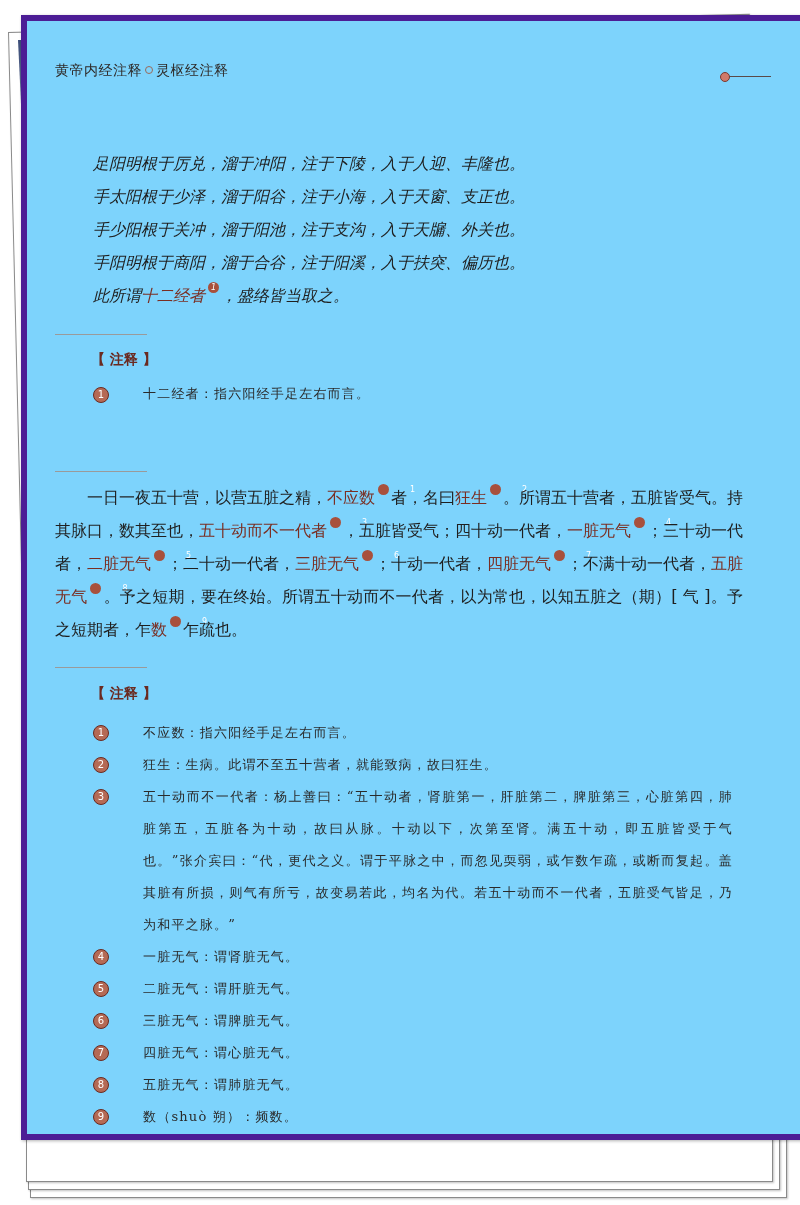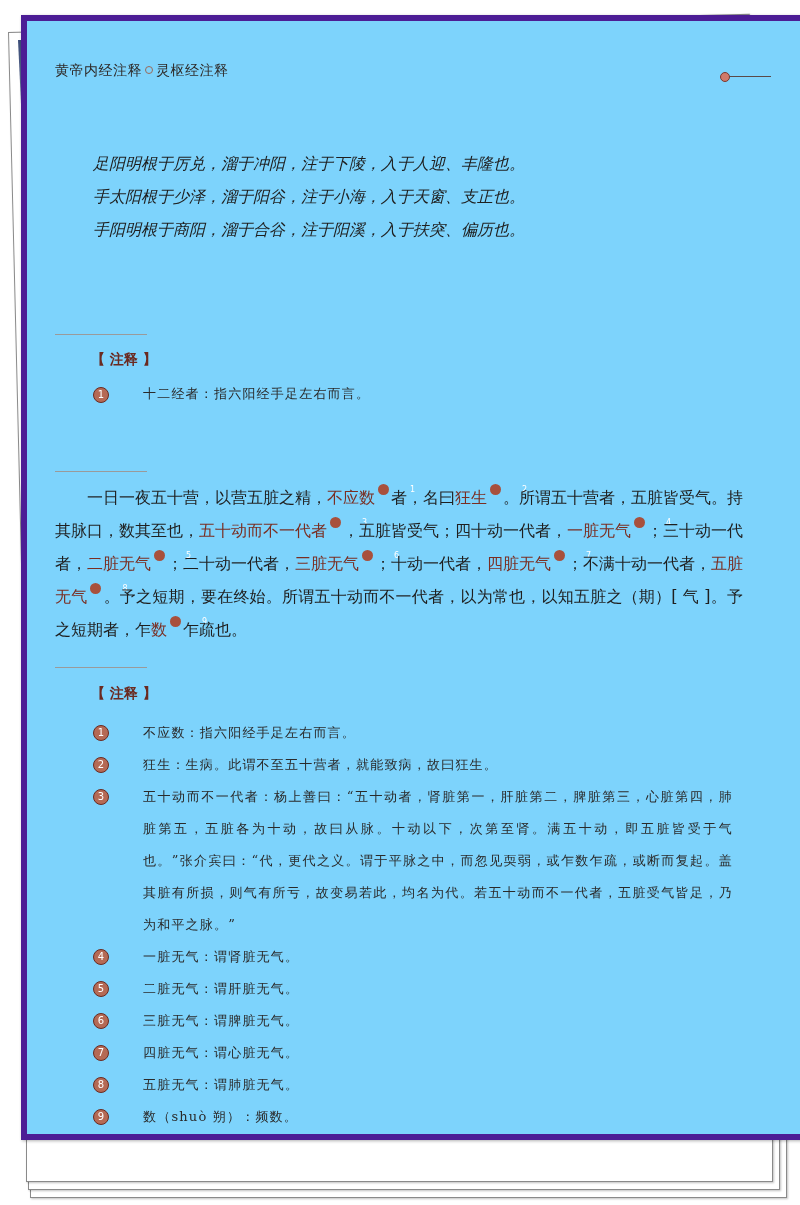--- a/index.html
+++ b/index.html
@@ -47,21 +47,25 @@
   </div>
 
   <div class="head-ornament">
     <span class="circle"></span>
     <span class="line"></span>
   </div>
 
   <div class="body-text" style="top:126px;">
     <div class="verse">足阳明根于厉兑，溜于冲阳，注于下陵，入于人迎、丰隆也。</div>
     <div class="verse">手太阳根于少泽，溜于阳谷，注于小海，入于天窗、支正也。</div>
+    <div class="verse">手少阳根于关冲，溜于阳池，注于支沟，入于天牖、外关也。</div>
     <div class="verse">手阳明根于商阳，溜于合谷，注于阳溪，入于扶突、偏历也。</div>
+    <div class="verse">
+      <span>此所谓</span><span class="term">十二经者</span><span class="sup">1</span><span>，盛络皆当取之。</span>
+    </div>
   </div>
 
   <div class="divider" style="top:313px;"></div>
   <div class="note-title" style="top:330px;">【 注释 】</div>
   <div class="notes" style="top:364px; width:640px;">
     <div class="note">
       <span class="num">1</span>
       <span class="txt">十二经者：指六阳经手足左右而言。</span>
     </div>
   </div>

